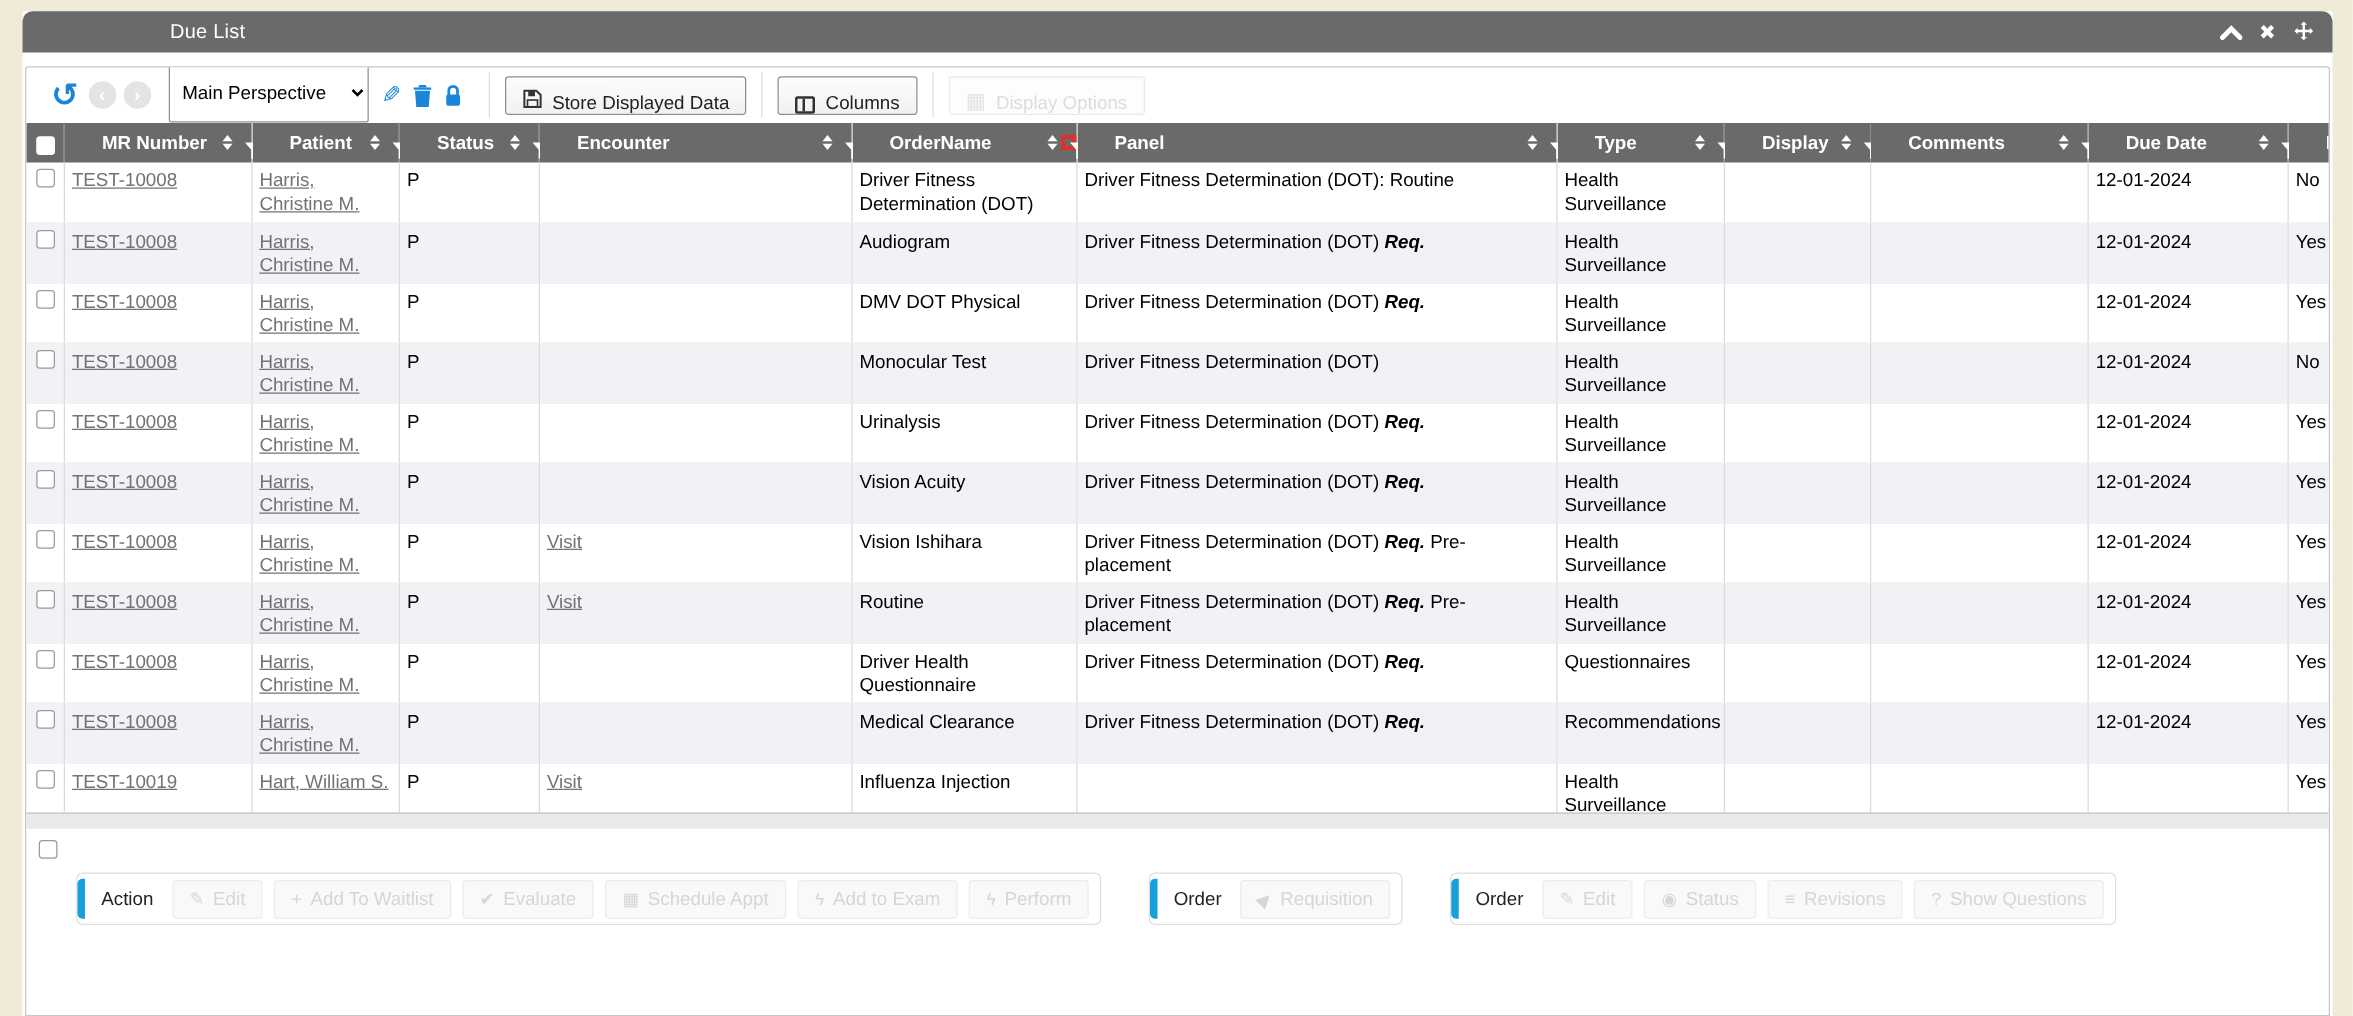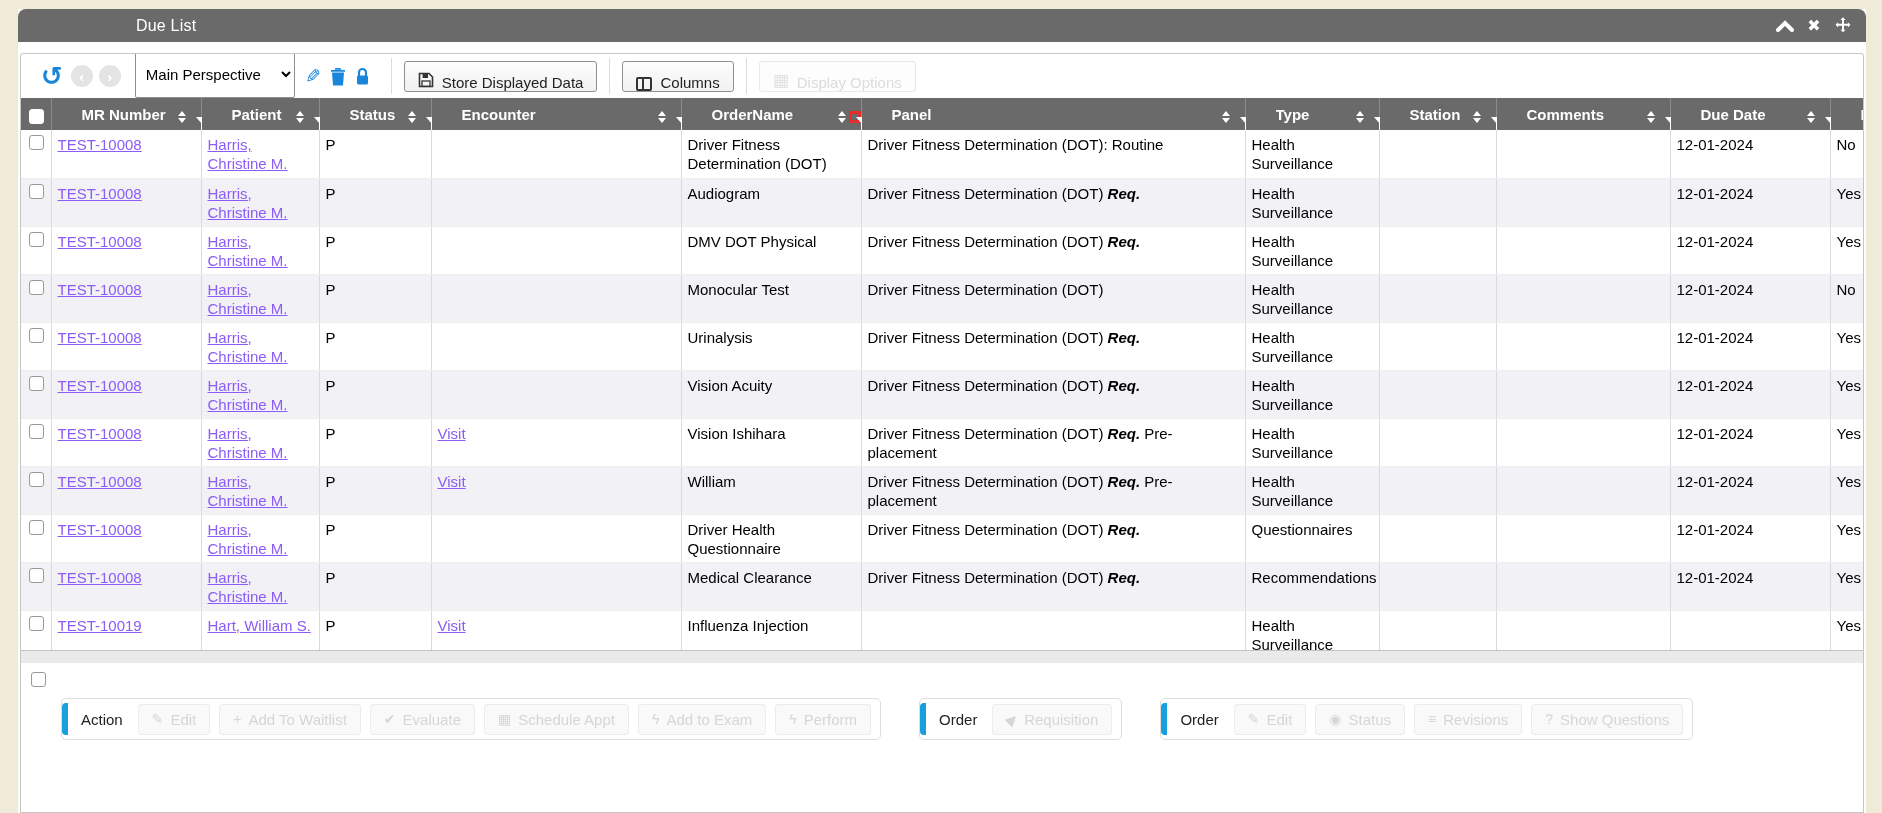--- a/index.html
+++ b/index.html
@@ -37,38 +37,38 @@
          color:#222; background:linear-gradient(#fdfdfd,#f1f1f1); border:1px solid #8f8f8f;
          border-radius:3px; cursor:pointer; font-family:inherit; }
   .btn.disabled { background:#fdfdfd; border-color:#e9e9e9; color:#dcdcdc; }
   .grid-glyph { font-size:17px; color:#e2e2e2; }
   .col-glyph { width:16px; height:14px; border:2px solid #333; border-radius:2px; position:relative; }
   .col-glyph::after { content:""; position:absolute; left:4px; top:0; width:2px; height:10px; background:#333; }
   .table-area { height:552px; overflow:hidden; }
   table.due { border-collapse:collapse; table-layout:fixed; width:1929px; }
   thead th { background:#6a6a6a; height:32px; color:#fff; font-size:15px; font-weight:600;
              text-align:left; padding:0 6px; border-right:1px solid #8b8b8b; position:relative; }
-  thead th .th-in { display:flex; align-items:flex-end;padding-left:24px; }
+  thead th .th-in { display:flex; align-items:center;padding-left:24px; }
   thead th .lbl { white-space:nowrap; overflow:hidden; }
   .hdr-icons { margin-left:auto; display:flex; align-items:center; gap:9px; padding-left:6px; }
   .sorter { display:flex; flex-direction:column; gap:2px; cursor:pointer; }
   .tri-up { width:0; height:0; border-left:4px solid transparent; border-right:4px solid transparent;
             border-bottom:5px solid #fff; }
   .tri-down { width:0; height:0; border-left:4px solid transparent; border-right:4px solid transparent;
               border-top:5px solid #fff; }
   .funnel { position:relative; width:14px; height:13px; cursor:pointer; }
   .funnel::before { content:""; position:absolute; top:0; left:1px; border-left:6px solid transparent;
                     border-right:6px solid transparent; border-top:7px solid #fff; }
   .funnel::after { content:""; position:absolute; top:6px; left:6px; width:3px; height:7px; background:#fff; }
   .flt-hl { outline:3px solid #e62b2b; outline-offset:3px; }
   tbody td { vertical-align:top; height:48px; padding:5px 5px 4px 6px; font-size:15px; color:#000;
              border-right:1px solid #dadada; border-bottom:1px solid #ededed; line-height:19px;
              overflow:hidden; }
   tbody tr:nth-child(even) { background:#f1f1f6; }
-  tbody td a { color:#8b5cf6; }
+  tbody td a { color:#737373; }
   td.cbcell, th.cbcell { padding:5px 0 0 8px; }
   .cbx { width:15px; height:15px; border:1px solid #999; border-radius:3px; background:#fff;
          display:inline-block; cursor:pointer; }
   .cbx-hdr { border-color:#fff; margin-top:3px; }
   b.req { font-weight:bold;font-style:italic; }
   .hscroll { height:13px; background:#eaeaea; border-top:1px solid #c4c4c4; }
   .footer-check { padding:9px 0 0 10px; height:32px; }
   .bars-row { display:flex; align-items:flex-start; padding:3px 0 0 40px; gap:38px; }
   .bar { display:flex; align-items:center; border:1px solid #ddd; border-radius:5px; background:#fff;
          padding:4px 9px 4px 0; height:42px; }
@@ -247,21 +247,21 @@
                     <span class="sorter">
                       <span class="tri-up"></span>
                       <span class="tri-down"></span>
                     </span>
                     <span><span class="funnel"></span></span>
                   </span>
                 </div>
               </th>
               <th>
                 <div class="th-in">
-                  <span class="lbl">Station</span>
+                  <span class="lbl">Display</span>
                   <span class="hdr-icons">
                     <span class="sorter">
                       <span class="tri-up"></span>
                       <span class="tri-down"></span>
                     </span>
                     <span><span class="funnel"></span></span>
                   </span>
                 </div>
               </th>
               <th>
@@ -393,21 +393,21 @@
               <td></td>
               <td>12-01-2024</td>
               <td>Yes</td>
             </tr>
             <tr>
               <td class="cbcell"><span class="cbx"></span></td>
               <td><a href="#">TEST-10008</a></td>
               <td><a href="#">Harris, Christine M.</a></td>
               <td>P</td>
               <td><a href="#">Visit</a></td>
-              <td>William</td>
+              <td>Routine</td>
               <td>Driver Fitness Determination (DOT)<b class="req"> Req.</b> Pre-placement</td>
               <td>Health Surveillance</td>
               <td></td>
               <td></td>
               <td>12-01-2024</td>
               <td>Yes</td>
             </tr>
             <tr>
               <td class="cbcell"><span class="cbx"></span></td>
               <td><a href="#">TEST-10008</a></td>

